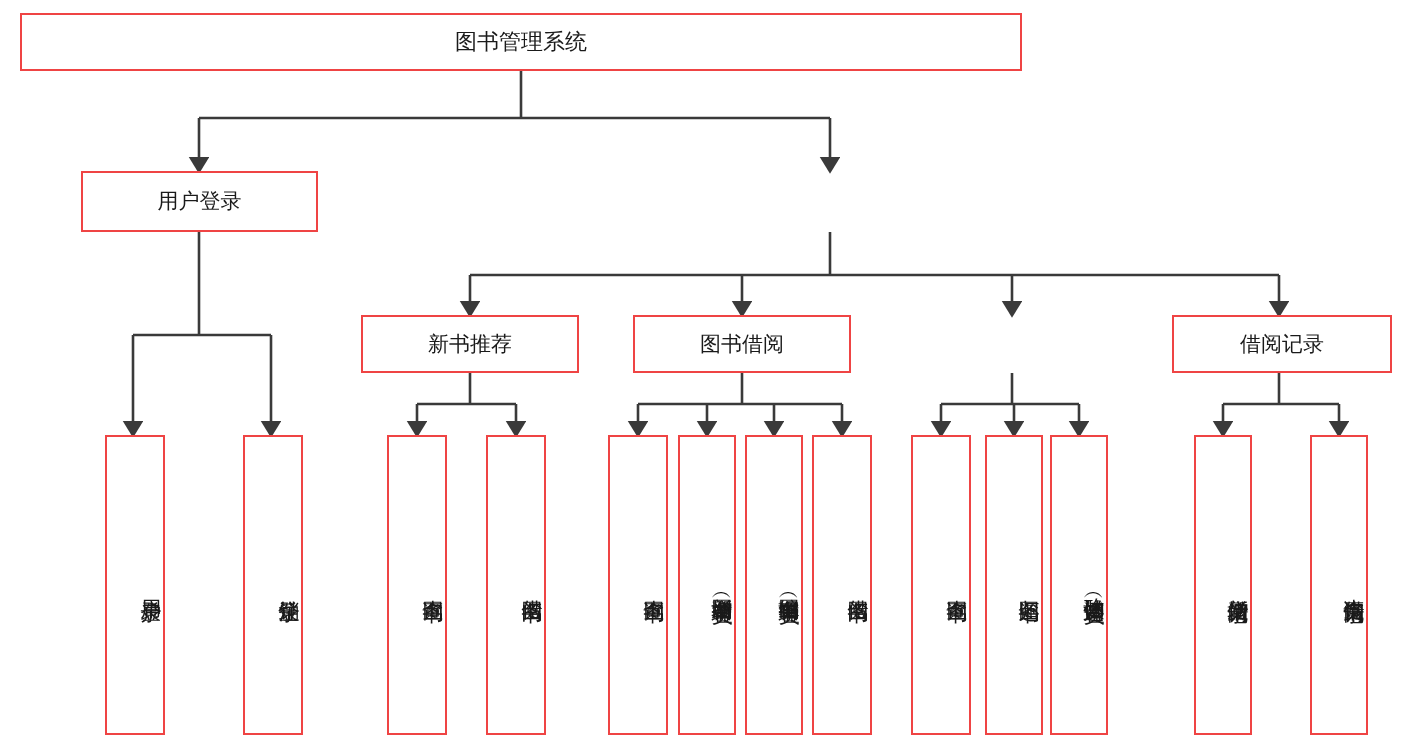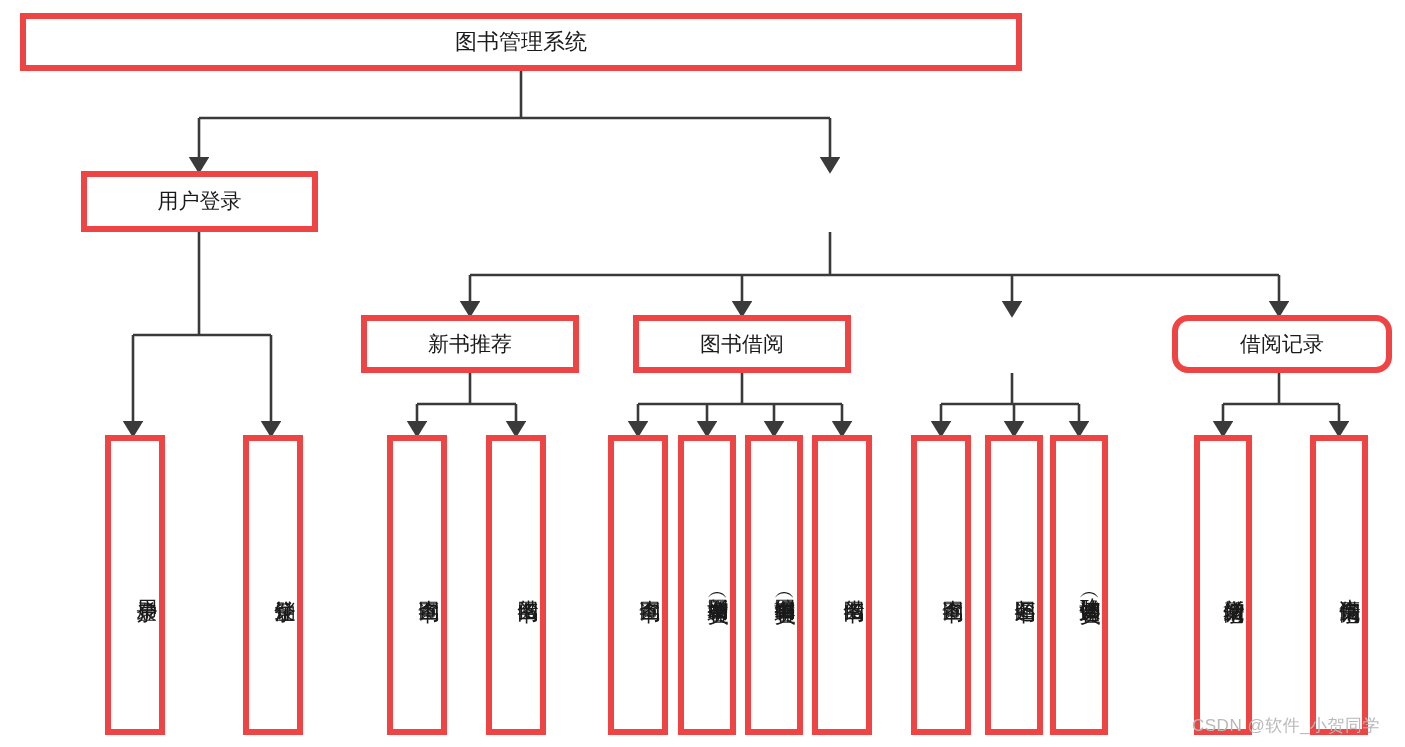--- a/index.html
+++ b/index.html
@@ -21,21 +21,21 @@
     position: absolute;
     left: 0;
     top: 0;
     width: 1405px;
     height: 747px;
     pointer-events: none;
   }
   .node {
     position: absolute;
     box-sizing: border-box;
-    border: 6px solid #ef4444;
+    border: 2px solid #ef4444;
     background: #ffffff;
     color: #1a1a1a;
     display: flex;
     align-items: center;
     justify-content: center;
     text-align: left;
     line-height: 1.15;
   }
   .node.root {
     font-size: 22px;
@@ -129,21 +129,21 @@
   <div class="node branch" style="left:81px; top:171px; width:237px; height:61px;">
     <span>用户登录</span>
   </div>
 
   <div class="node branch" style="left:361px; top:315px; width:218px; height:58px;">
     <span>新书推荐</span>
   </div>
   <div class="node branch" style="left:633px; top:315px; width:218px; height:58px;font-family:Liberation Serif, serif;">
     <span>图书借阅</span>
   </div>
-  <div class="node branch" style="left:1172px; top:315px; width:220px; height:58px;border-radius:16px;">
+  <div class="node branch" style="left:1172px; top:315px; width:220px; height:58px;">
     <span>借阅记录</span>
   </div>
 
   <div class="node leaf" style="left:105px; top:435px; width:60px; height:300px;">
     <span class="leaf-label">用户登录</span>
   </div>
   <div class="node leaf" style="left:243px; top:435px; width:60px; height:300px;">
     <span class="leaf-label">注销登录</span>
   </div>
   <div class="node leaf" style="left:387px; top:435px; width:60px; height:300px;">
@@ -173,15 +173,14 @@
   <div class="node leaf" style="left:1050px; top:435px; width:58px; height:300px;">
     <span class="leaf-label">确认归还（管理员）</span>
   </div>
   <div class="node leaf" style="left:1194px; top:435px; width:58px; height:300px;">
     <span class="leaf-label">新增借阅记录</span>
   </div>
   <div class="node leaf" style="left:1310px; top:435px; width:58px; height:300px;">
     <span class="leaf-label">查询借阅记录</span>
   </div>
 
-  <div class="watermark" style="left:1192px; top:714px;">CSDN @软件_小贺同学</div>
 
 </div>
 
 </body></html>

